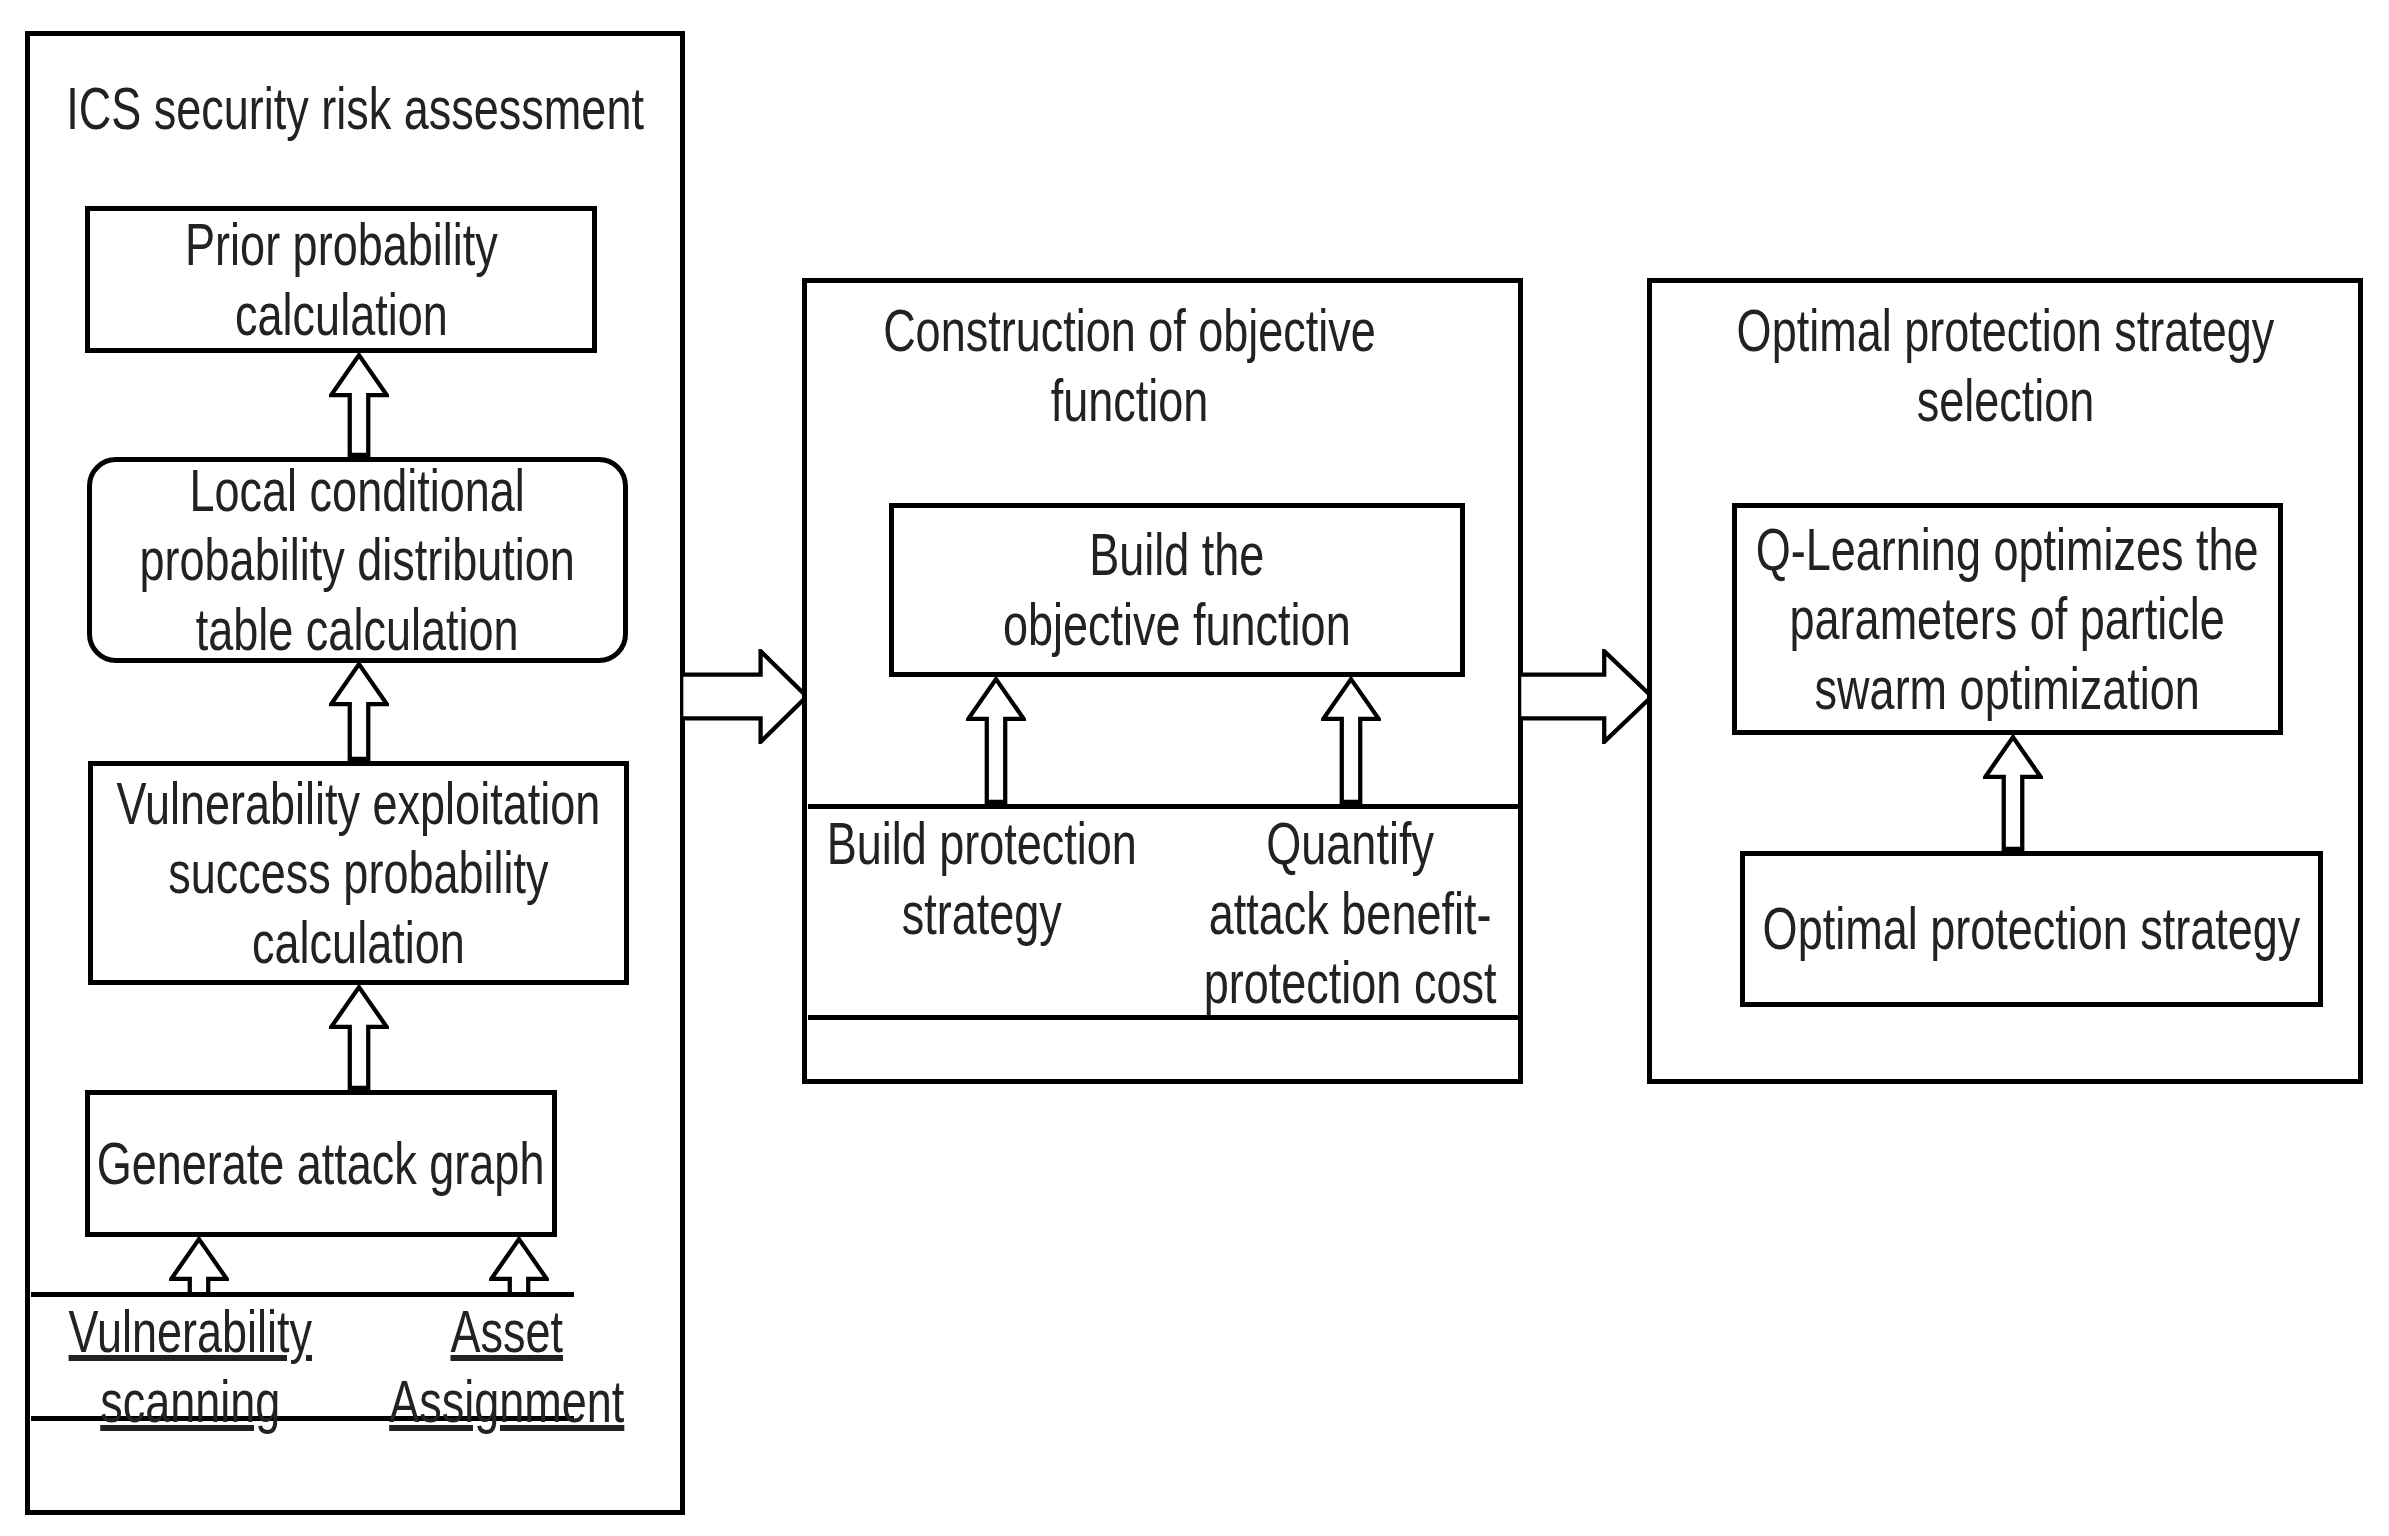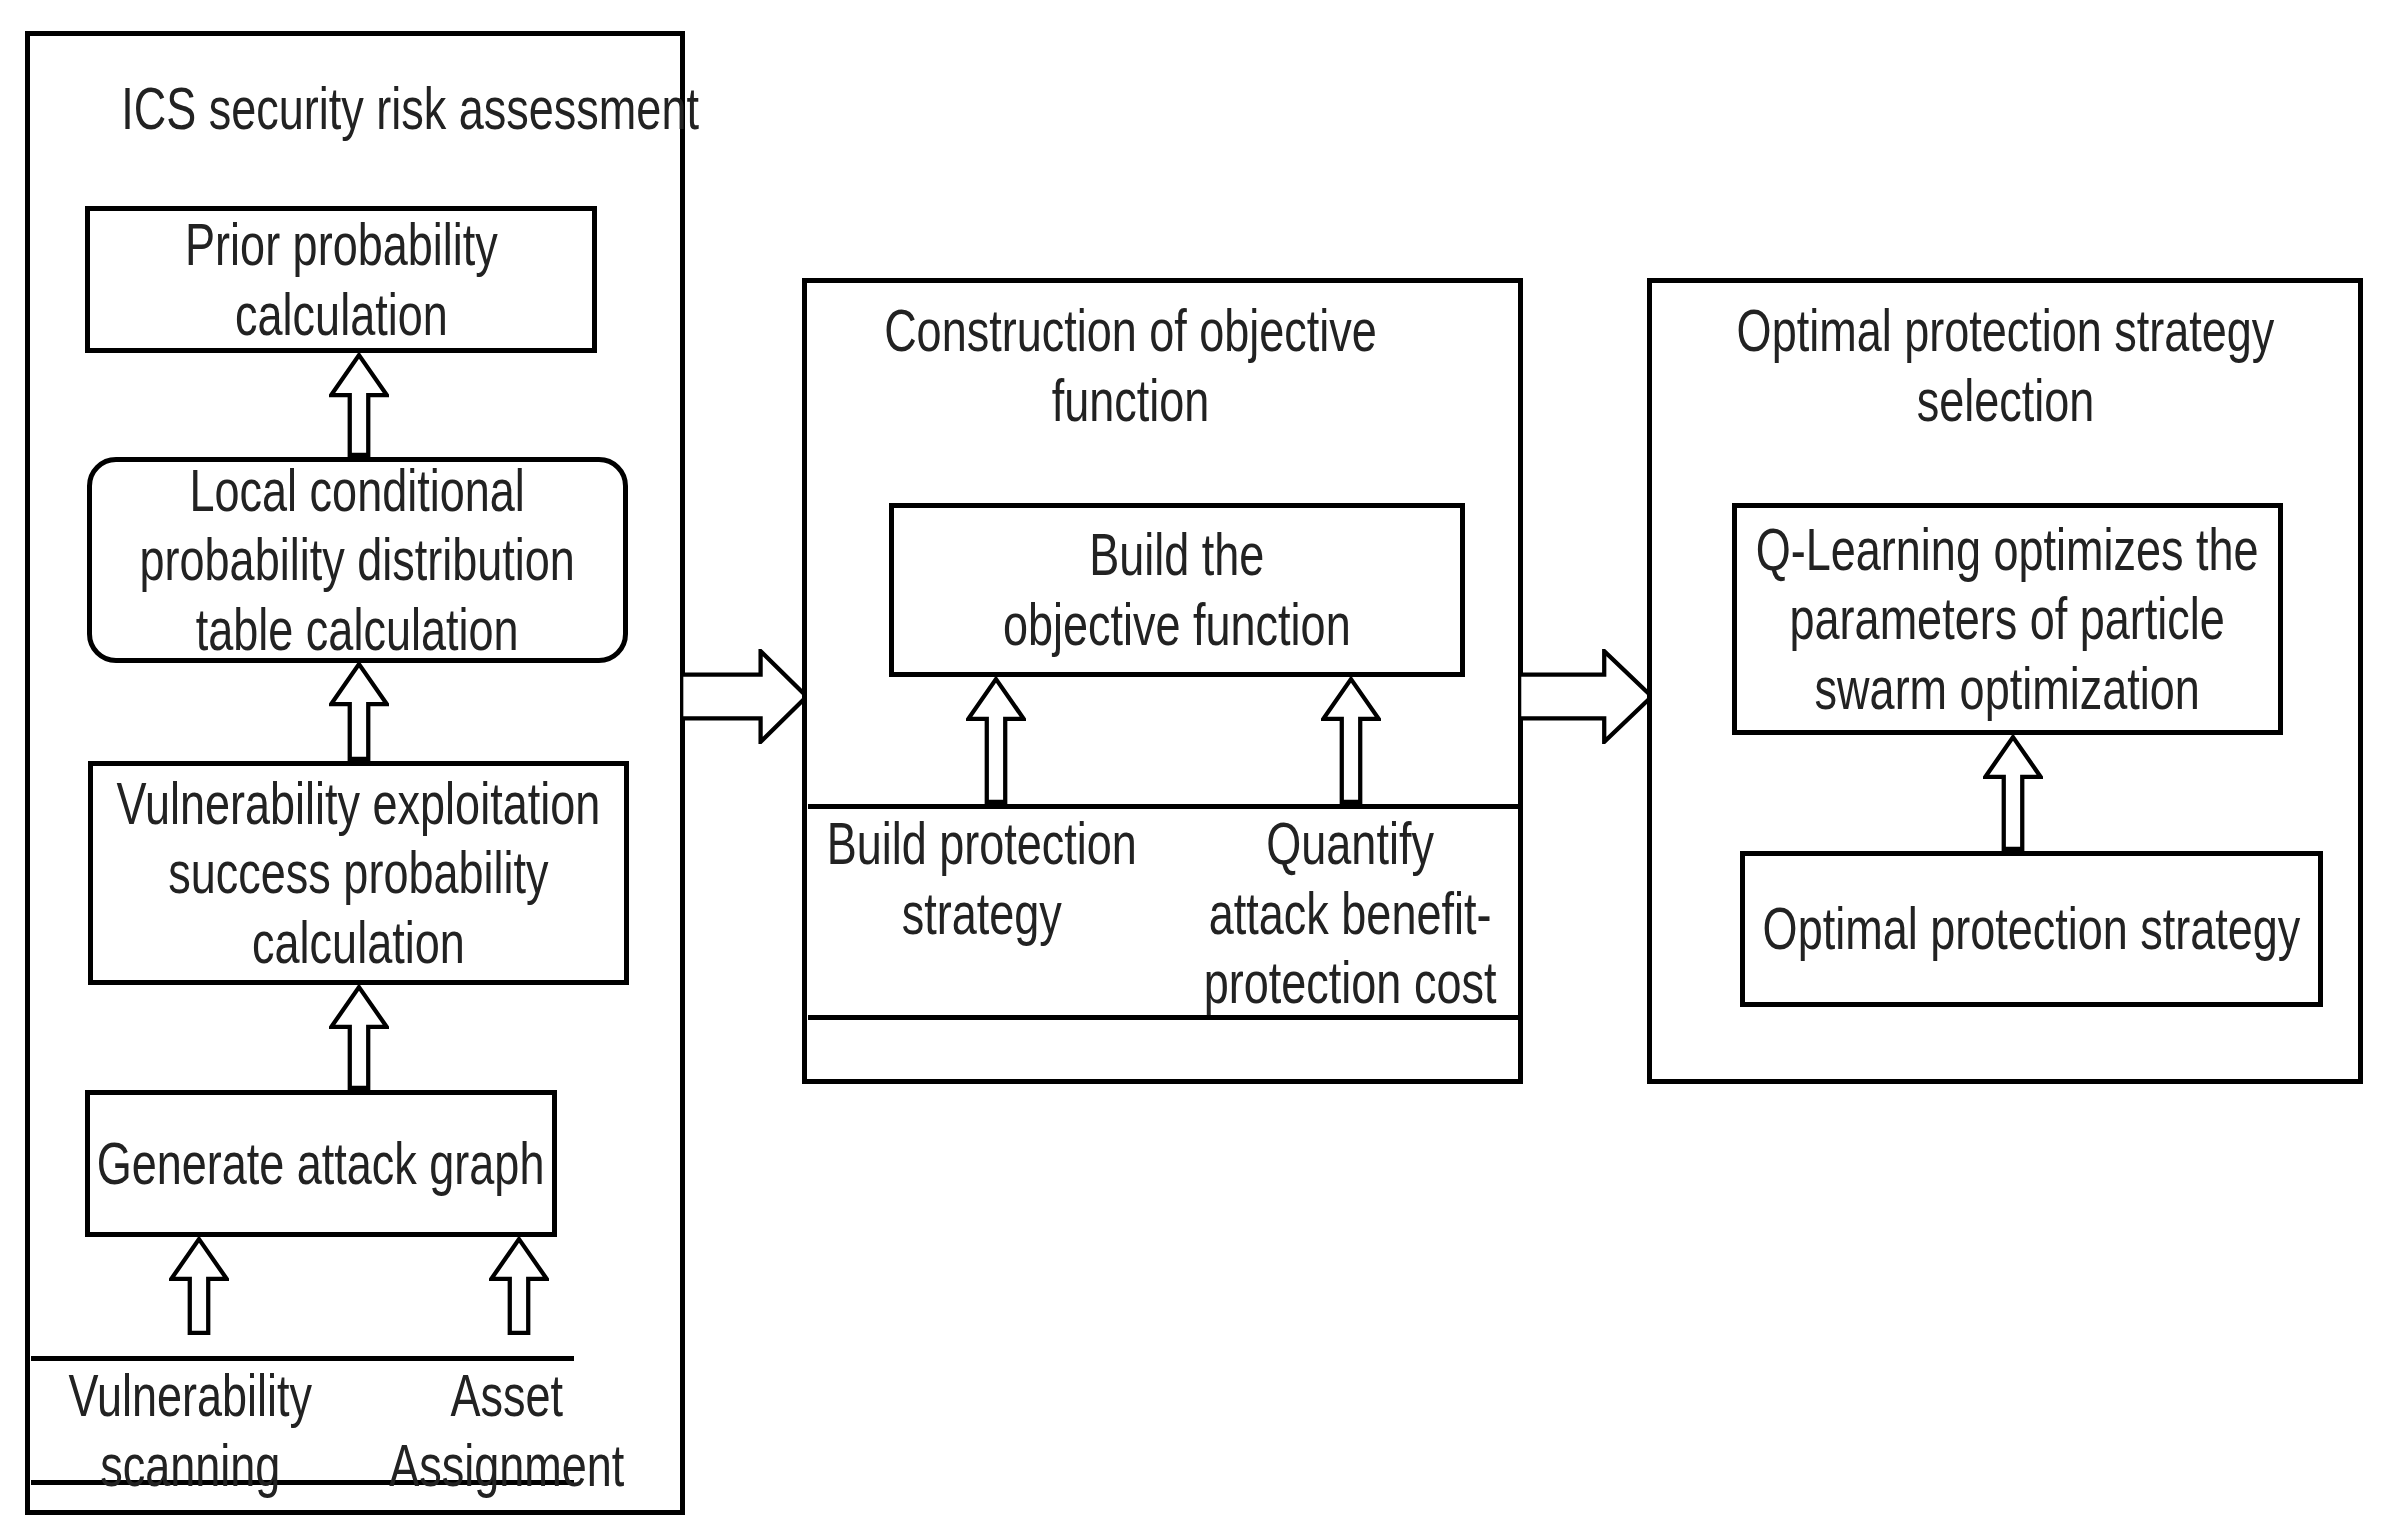--- a/index.html
+++ b/index.html
@@ -1,21 +1,21 @@
 <!DOCTYPE html>
 <html style="font-size:11.4px"><head>
 <meta charset="utf-8">
 <style>
   html,body{margin:0;padding:0;background:#ffffff;}
   .canvas{position:relative;width:2389px;height:1536px;background:#ffffff;
           font-family:"Liberation Sans",sans-serif;color:#222222;overflow:hidden;}
   .panel{position:absolute;border:5.7px solid #000;background:#ffffff;box-sizing:border-box;}
   .box{position:absolute;border:5px solid #000;background:#ffffff;box-sizing:border-box;
        display:flex;align-items:center;justify-content:center;}
-  .label{position:absolute;display:flex;align-items:center;}
+  .label{position:absolute;display:flex;align-items:center;justify-content:center;}
   .txt{transform:scaleX(0.75);text-align:center;white-space:nowrap;
        font-size:60px;line-height:1.16;font-weight:500;}
   .hrow{position:absolute;border-top:5.7px solid #000;border-bottom:5.7px solid #000;
         background:#ffffff;box-sizing:border-box;display:flex;align-items:flex-start;}
   .cell{display:flex;align-items:center;justify-content:center;}
   .vdiv{width:5.7px;background:#000;}
   .arr{position:absolute;}
   .arr polygon{fill:#ffffff;stroke:#000000;stroke-width:6;stroke-linejoin:miter;}
 </style>
 </head>
@@ -70,21 +70,21 @@
     </div>
   </div>
 
   <svg class="arr" style="left:169px;top:1237px;" width="60" height="98" viewBox="0 0 84 138">
     <polygon points="42,3 81,59 55,59 55,135 29,135 29,59 3,59"></polygon>
   </svg>
   <svg class="arr" style="left:489px;top:1237px;" width="60" height="98" viewBox="0 0 84 138">
     <polygon points="42,3 81,59 55,59 55,135 29,135 29,59 3,59"></polygon>
   </svg>
 
-  <div class="hrow" style="left:31px;top:1356px;width:543px;height:129px;">
+  <div class="hrow" style="left:31px;top:1292px;width:543px;height:129px;text-decoration:underline;">
     <div class="cell" style="width:319px;">
       <div class="txt">
         <div>Vulnerability</div>
         <div>scanning</div>
       </div>
     </div>
     <div class="vdiv"></div>
     <div class="cell" style="flex:1;">
       <div class="txt">
         <div>Asset</div>

